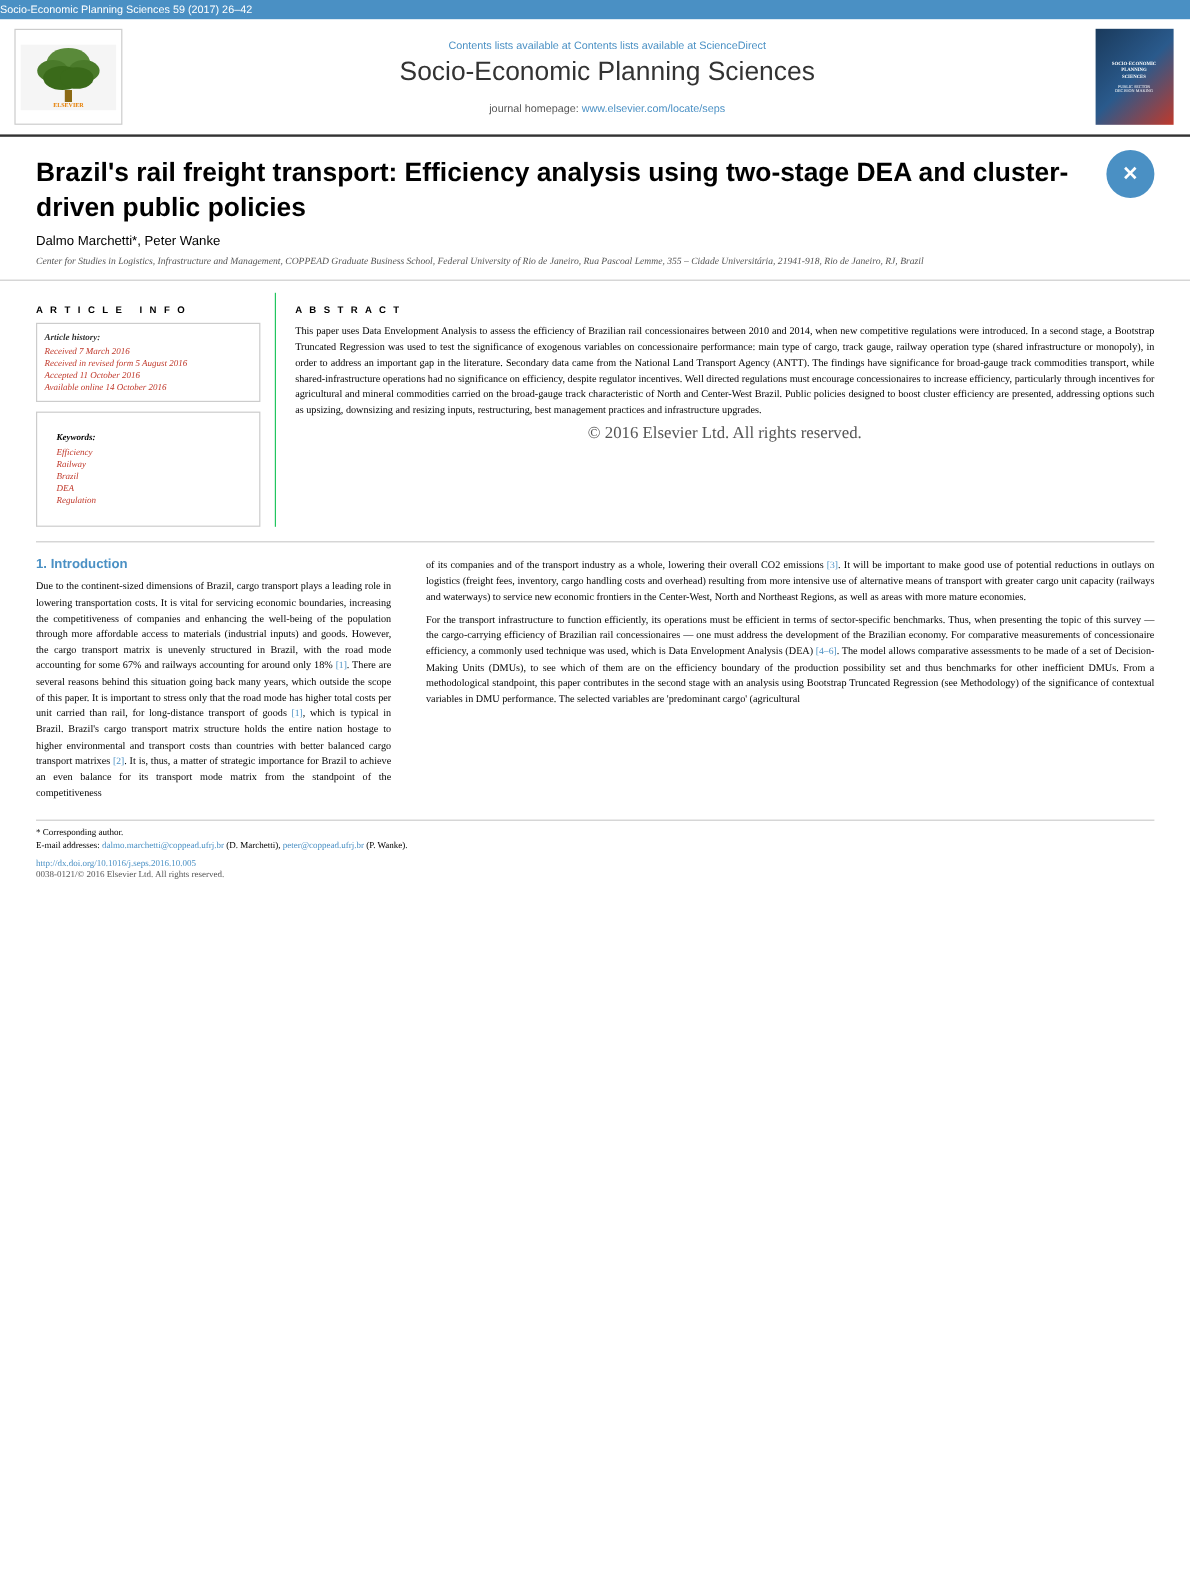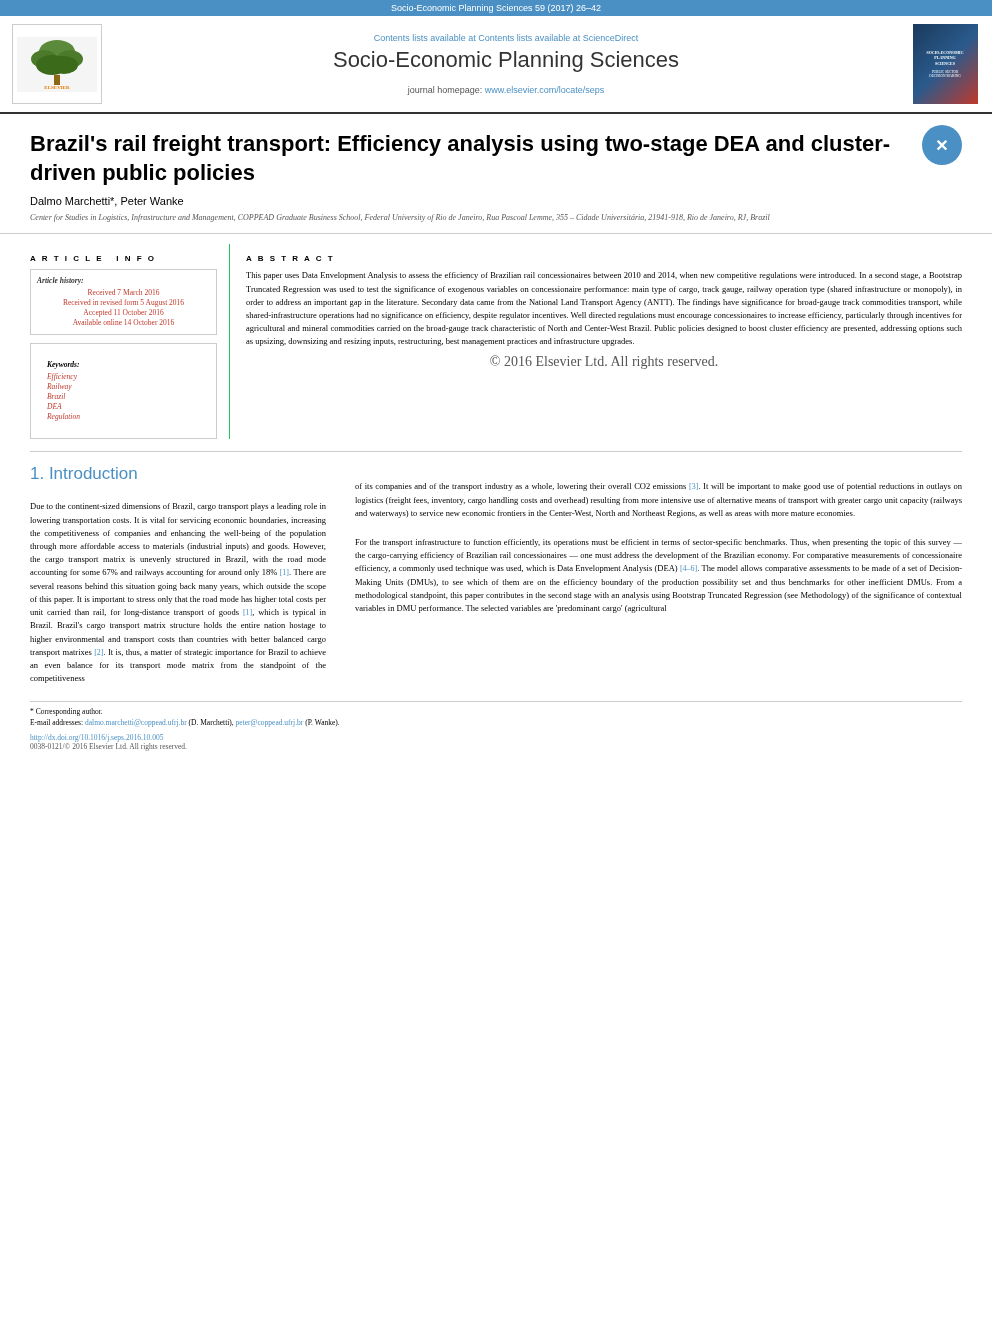--- a/index.html
+++ b/index.html
@@ -6,21 +6,20 @@
     body {
       background: #fff;
       font-family: 'Times New Roman', Times, serif;
       font-size: 9.5px;
       color: #000;
       width: 992px;
       min-height: 1323px;
     }
     .top-bar {
       background: #4a90c4;
-      text-align: center;
       padding: 3px 0;
       font-size: 9px;
       color: #fff;
       font-family: Arial, sans-serif;
     }
     .header-section {
       display: flex;
       align-items: stretch;
       border-bottom: 2px solid #333;
       padding: 8px 12px;
@@ -154,23 +153,23 @@
     }
     .article-info-box .info-label {
       font-style: italic;
       font-weight: bold;
       margin-bottom: 3px;
       font-size: 7.5px;
       color: #333;
     }
     .article-info-box .info-row {
       color: #c0392b;
+      font-style: italic;
       margin-bottom: 1px;
       font-size: 7.5px;
-      text-align: center;
     }
     .keywords-box {
       border: 1px solid #ccc;
       padding: 16px;
       font-size: 7.5px;
     }
     .keywords-box .kw-label {
       font-style: italic;
       font-weight: bold;
       margin-bottom: 3px;
@@ -206,33 +205,32 @@
       width: 310px;
       min-width: 310px;
       padding-right: 14px;
     }
     .body-right {
       flex: 1;
       padding-left: 14px;
       border-left: 1px solid transparent;
     }
     .intro-heading {
-      font-size: 17px;
-      font-weight: normal;
+      font-size: 11px;
+      font-weight: bold;
       font-family: Arial, sans-serif;
       color: #4a90c4;
       margin-bottom: 6px;
     }
     .body-text {
       font-size: 8.5px;
       line-height: 1.55;
       color: #000;
       text-align: justify;
       margin-bottom: 6px;
-      margin-top: 16px;
     }
     .body-text .ref {
       color: #4a90c4;
       font-size: 8px;
     }
     .footnote-section {
       border-top: 1px solid #ccc;
       margin: 10px 30px 0 30px;
       padding-top: 5px;
     }

